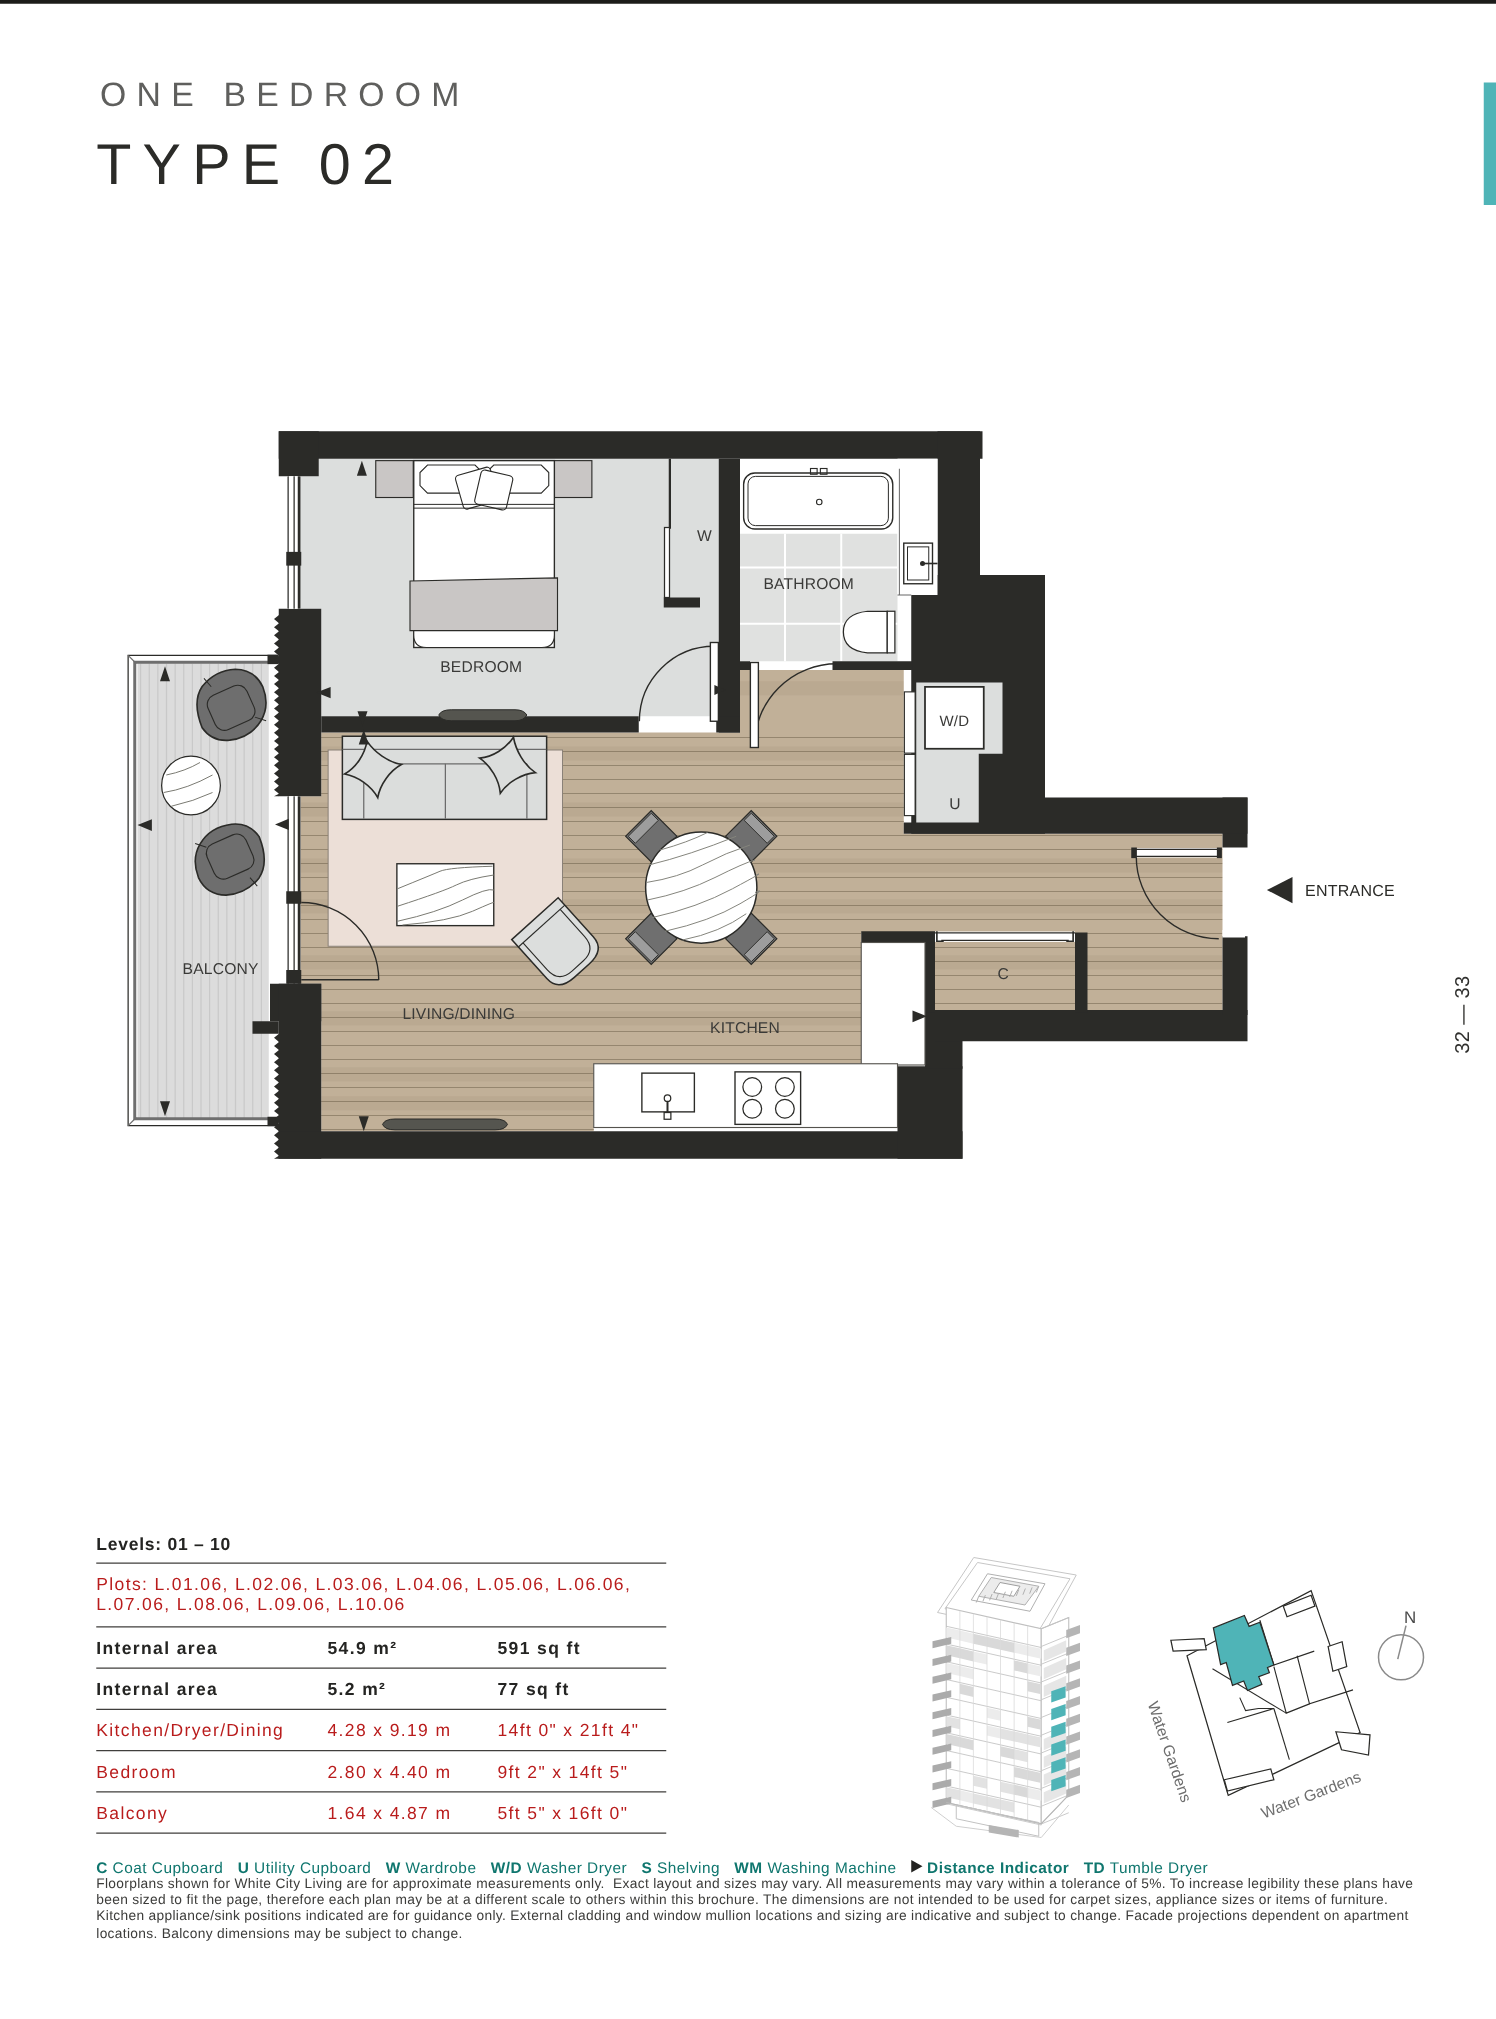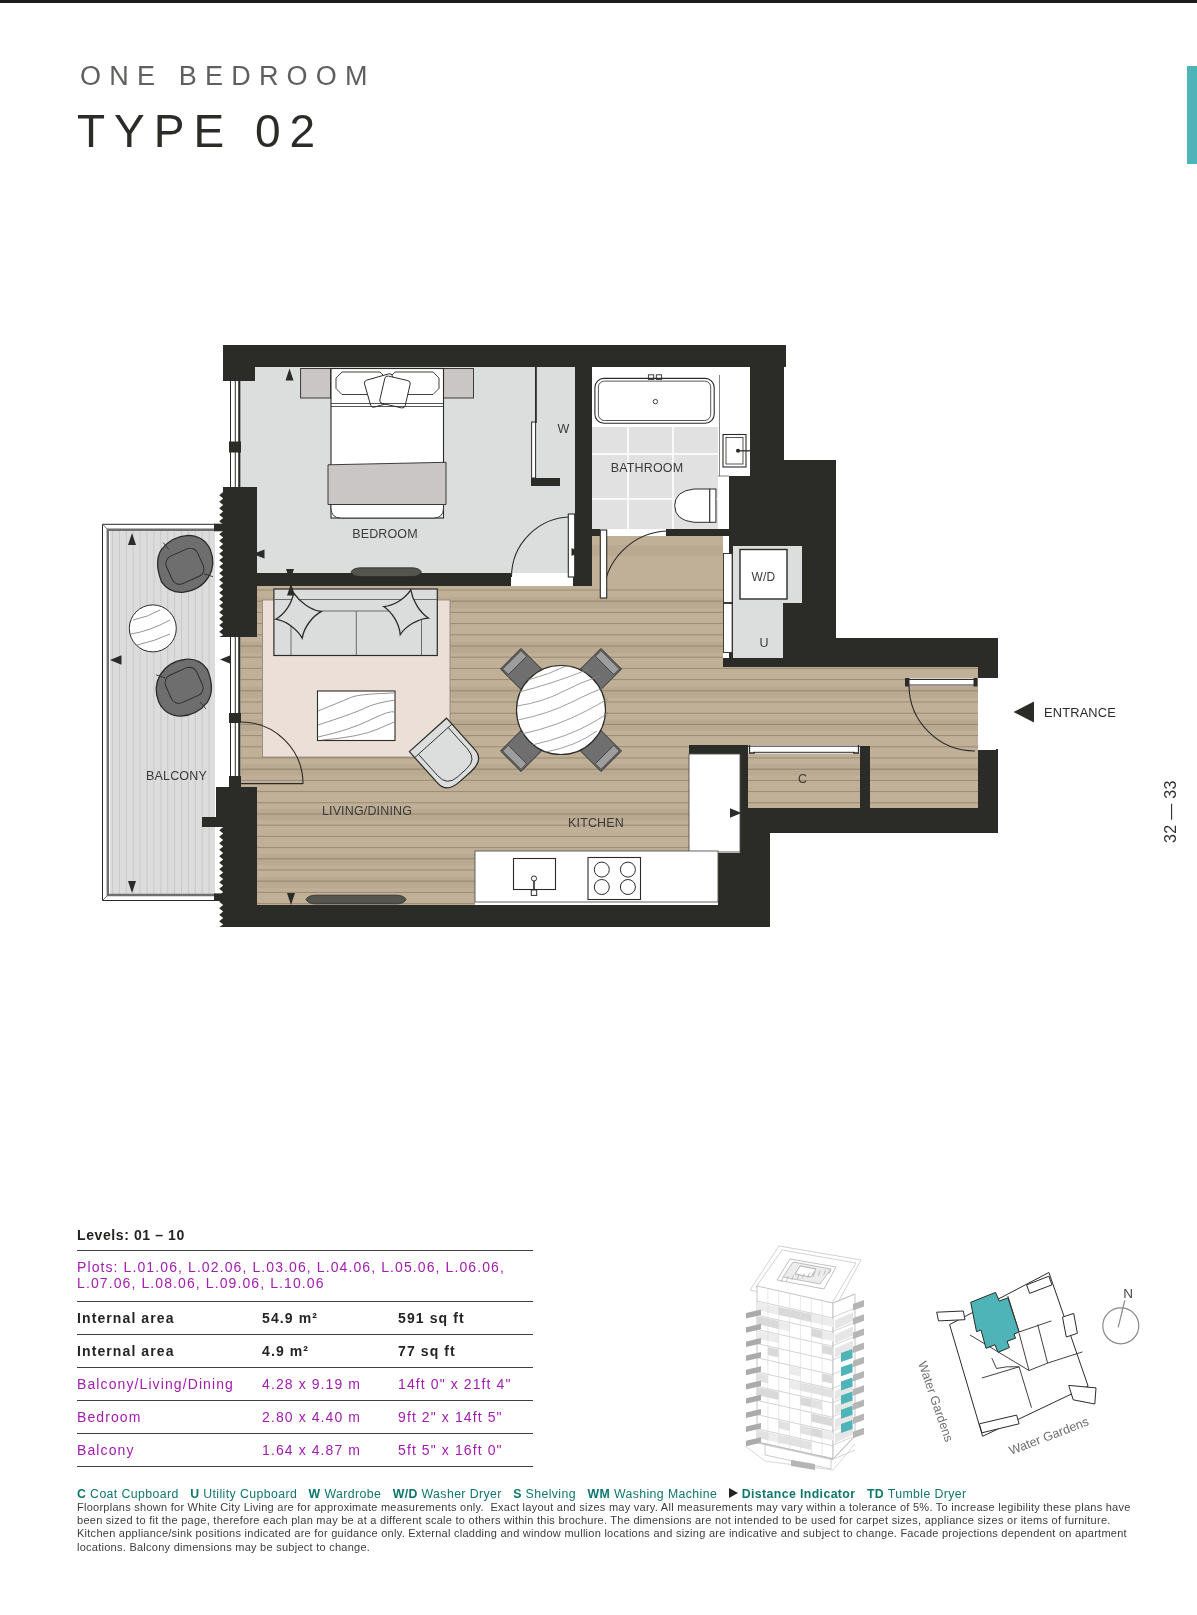--- a/index.html
+++ b/index.html
@@ -1,18 +1,18 @@
 <!DOCTYPE html>
 <html><head><meta charset="utf-8">
 <style>
 *{margin:0;padding:0;box-sizing:border-box}
 body{width:1197px;height:1615px;background:#fff;font-family:"Liberation Sans",sans-serif;position:relative;overflow:hidden}
 .abs{position:absolute}
 .rule{position:absolute;left:77px;width:456px;height:1px;background:#403f3d}
-.lbl{font-size:14px;color:#a21caf;letter-spacing:1.1px}
+.lbl{font-size:14px;color:#b91c1c;letter-spacing:1.1px}
 .bold{font-weight:bold;color:#242422}
 </style></head>
 <body>
 <div class="abs" style="left:0;top:0;width:1197px;height:3px;background:#1c1c1a"></div>
 <div class="abs" style="right:0;top:66px;width:10px;height:98px;background:#4FB4B7"></div>
 <div class="abs" style="left:80px;top:61px;font-size:27px;font-weight:normal;letter-spacing:8.2px;color:#5f5f5d">ONE BEDROOM</div>
 <div class="abs" style="left:77px;top:104px;font-size:46px;letter-spacing:9px;color:#2b2b28">TYPE 02</div>
 
 <svg style="position:absolute;left:95px;top:330px" width="1030" height="610" viewBox="95 330 1030 610">
 <defs>
@@ -488,24 +488,24 @@
 
 <div class="abs bold" style="left:77px;top:1227px;font-size:14px;letter-spacing:0.6px">Levels: 01 – 10</div>
 <div class="rule" style="top:1250px"></div>
 <div class="abs lbl" style="left:77px;top:1258.5px;line-height:16.2px">Plots: L.01.06, L.02.06, L.03.06, L.04.06, L.05.06, L.06.06,<br>L.07.06, L.08.06, L.09.06, L.10.06</div>
 <div class="rule" style="top:1301px"></div>
 <div class="abs lbl bold" style="left:77px;top:1309.5px">Internal area</div>
 <div class="abs lbl bold" style="left:262px;top:1309.5px">54.9 m²</div>
 <div class="abs lbl bold" style="left:398px;top:1309.5px">591 sq ft</div>
 <div class="rule" style="top:1334px"></div>
 <div class="abs lbl bold" style="left:77px;top:1342.5px">Internal area</div>
-<div class="abs lbl bold" style="left:262px;top:1342.5px">4.9 m²</div>
+<div class="abs lbl bold" style="left:262px;top:1342.5px">5.2 m²</div>
 <div class="abs lbl bold" style="left:398px;top:1342.5px">77 sq ft</div>
 <div class="rule" style="top:1367px"></div>
-<div class="abs lbl" style="left:77px;top:1375.5px">Balcony/Living/Dining</div>
+<div class="abs lbl" style="left:77px;top:1375.5px">Kitchen/Dryer/Dining</div>
 <div class="abs lbl" style="left:262px;top:1375.5px">4.28 x 9.19 m</div>
 <div class="abs lbl" style="left:398px;top:1375.5px">14ft 0" x 21ft 4"</div>
 <div class="rule" style="top:1400px"></div>
 <div class="abs lbl" style="left:77px;top:1408.5px">Bedroom</div>
 <div class="abs lbl" style="left:262px;top:1408.5px">2.80 x 4.40 m</div>
 <div class="abs lbl" style="left:398px;top:1408.5px">9ft 2" x 14ft 5"</div>
 <div class="rule" style="top:1433px"></div>
 <div class="abs lbl" style="left:77px;top:1441.5px">Balcony</div>
 <div class="abs lbl" style="left:262px;top:1441.5px">1.64 x 4.87 m</div>
 <div class="abs lbl" style="left:398px;top:1441.5px">5ft 5" x 16ft 0"</div>

